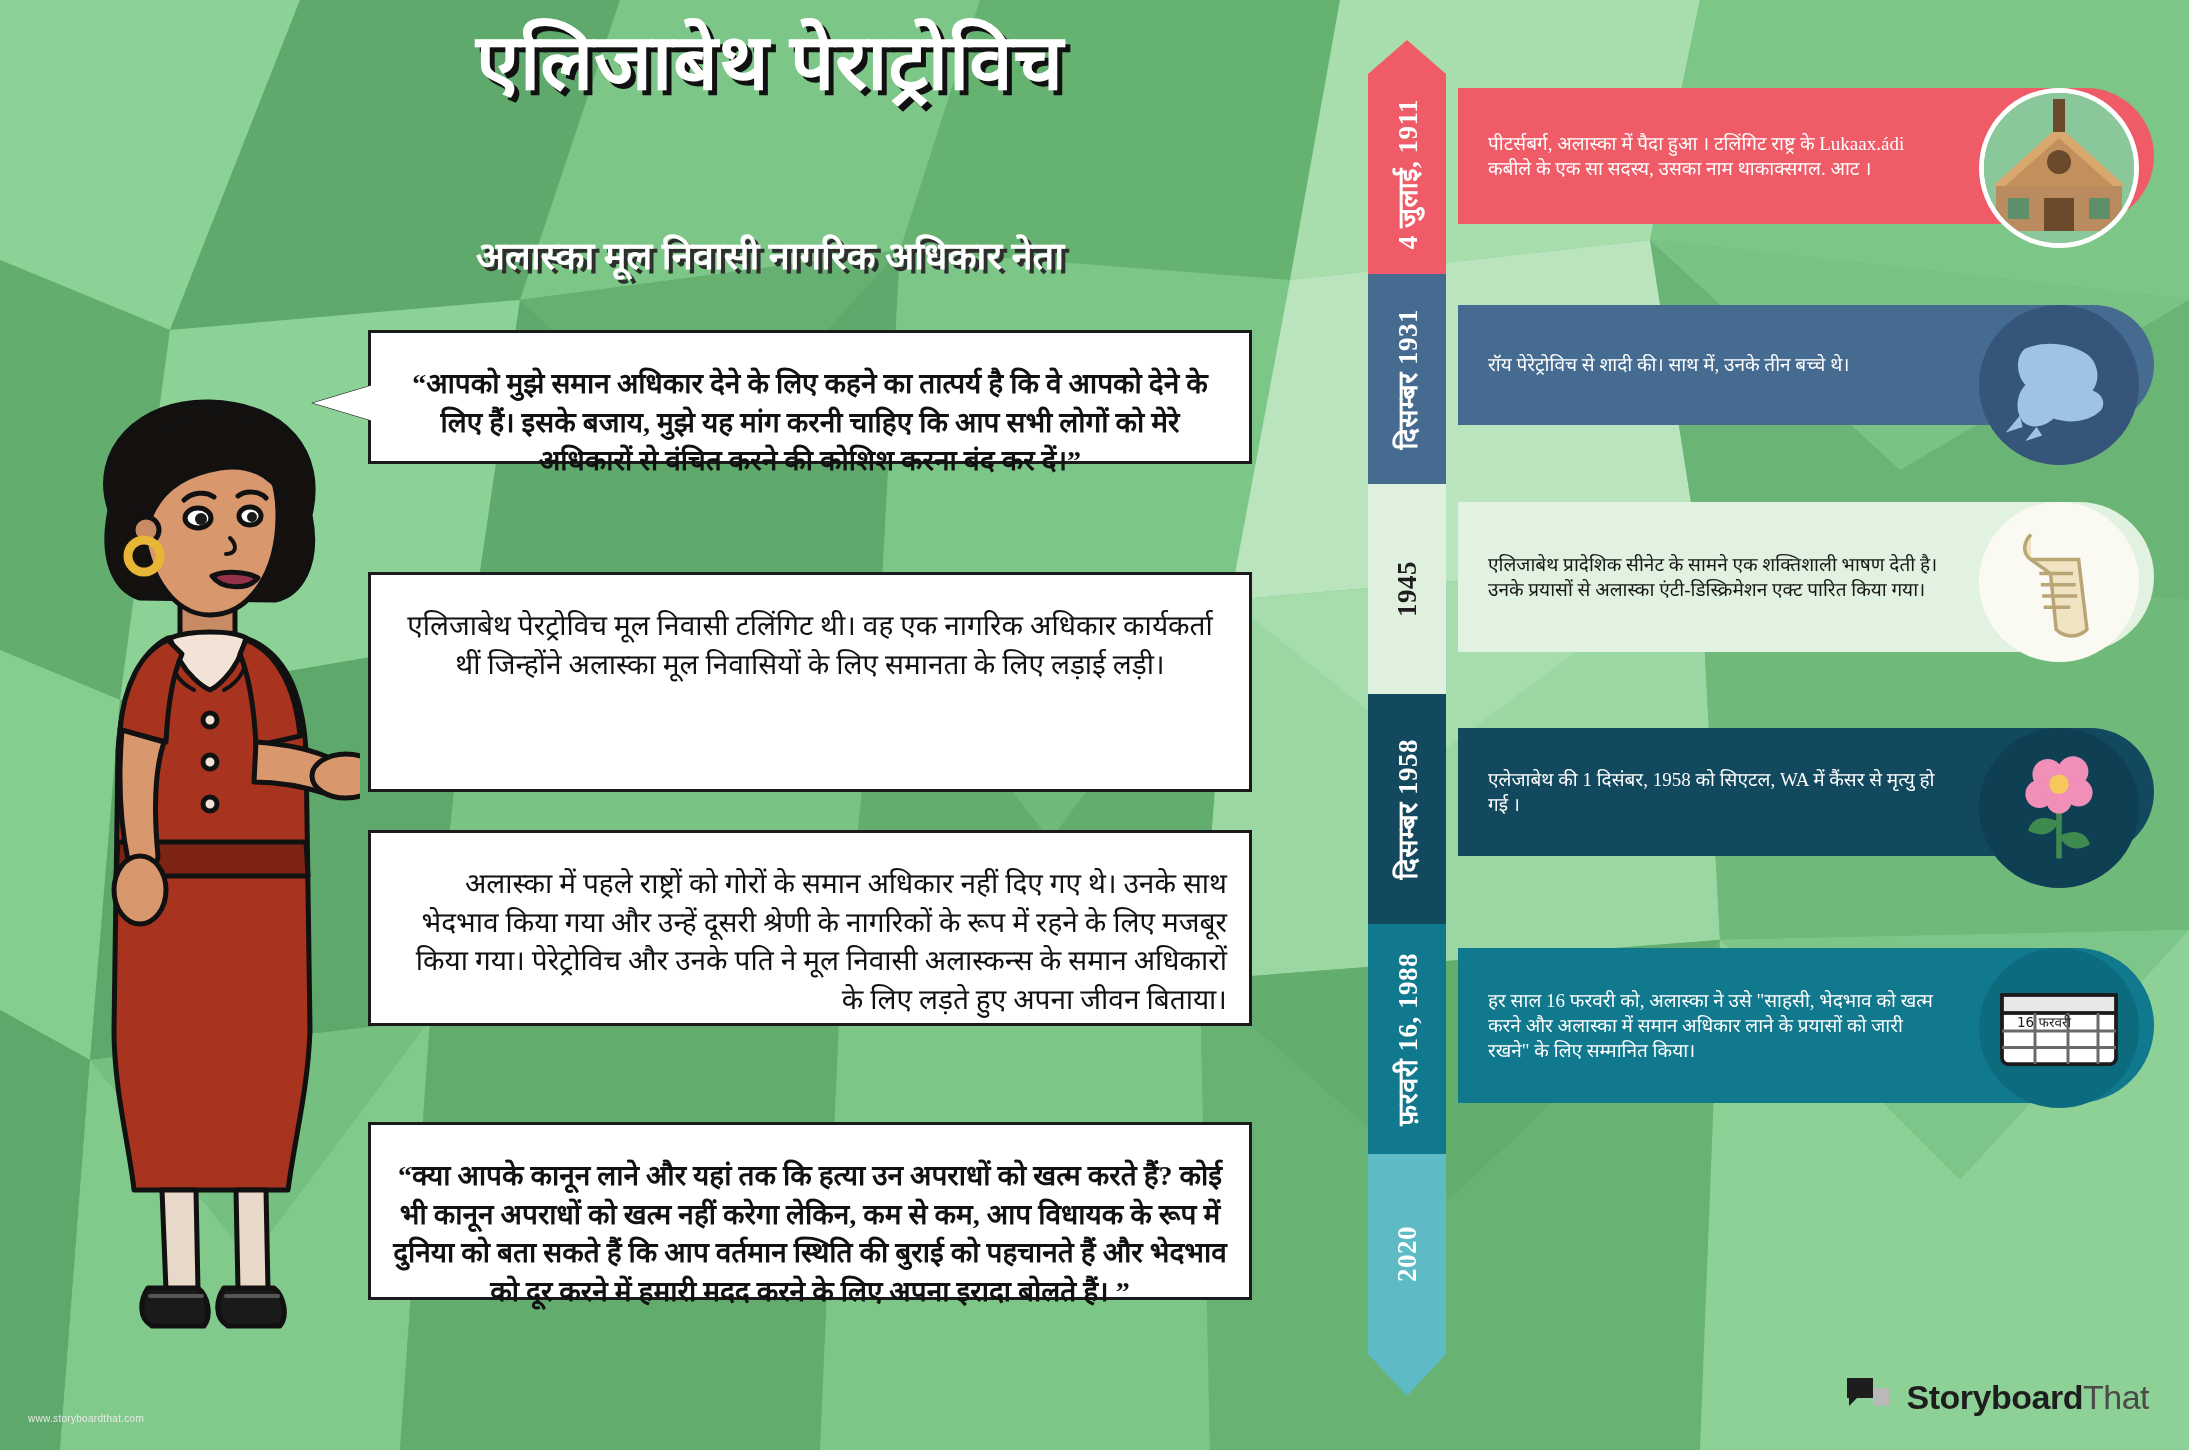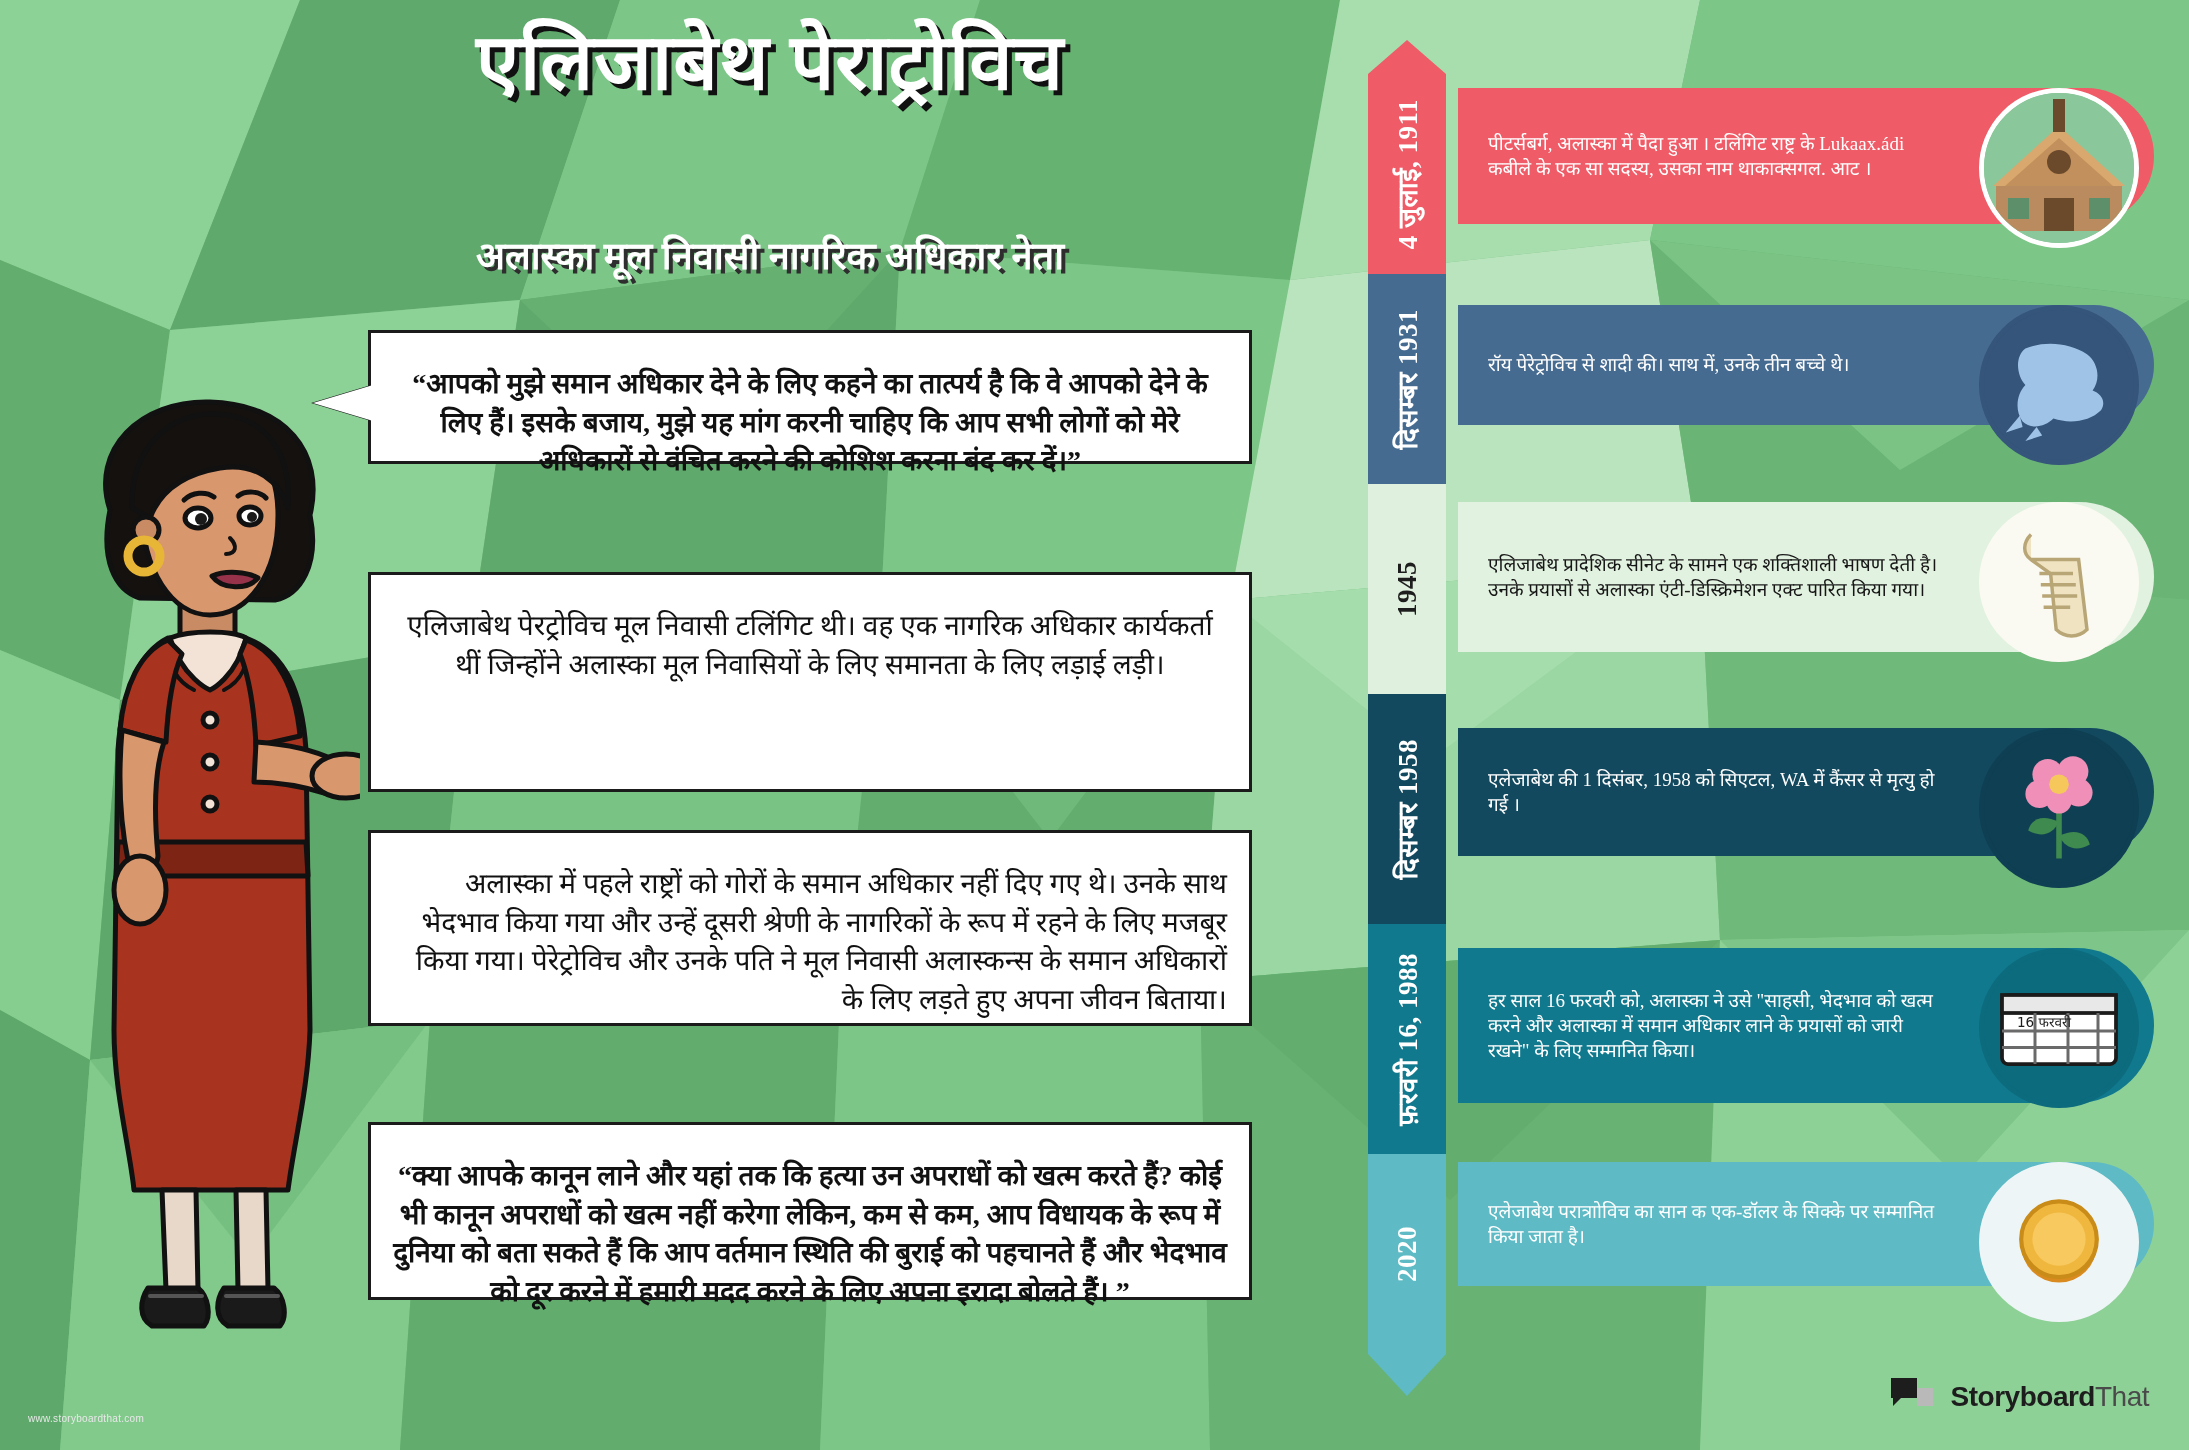--- a/index.html
+++ b/index.html
@@ -54,21 +54,21 @@
   .card .cmedia{width:190px;height:100%;display:flex;align-items:flex-start;
     justify-content:center;flex:0 0 190px;}
   .bubble{width:150px;height:150px;border-radius:50%;display:flex;
     align-items:center;justify-content:center;overflow:hidden;}
 
   
   #swm{position:absolute;left:28px;bottom:26px;font-size:10px;color:#e8e8e8;
     font-family:"Liberation Sans",sans-serif;letter-spacing:.3px;}
   #brand{position:absolute;right:40px;bottom:30px;display:flex;align-items:center;gap:14px;}
   #brand .bmark{width:50px;height:46px;}
-  #brand .btext{font-family:"Liberation Sans",sans-serif;font-size:28px;
+  #brand .btext{font-family:"Liberation Sans",sans-serif;font-size:34px;
     font-weight:bold;color:#1d1d1d;letter-spacing:-.5px;}
   #brand .btext em{font-style:normal;color:#4a4a4a;font-weight:normal;}
 </style>
 </head>
 <body>
 
 <div id="poster">
 
   <svg id="bg" viewBox="0 0 2189 1450" preserveAspectRatio="none">
     <rect width="2189" height="1450" fill="#72bd7d"></rect>
@@ -281,33 +281,20 @@
             <rect x="12" y="28" width="76" height="12" fill="#e8e8e8" stroke="#1b1b1b" stroke-width="2.5"></rect>
             <g stroke="#6a6a6a" stroke-width="2">
               <path d="M12,52 L88,52 M12,63 L88,63 M34,40 L34,74 M56,40 L56,74 M76,40 L76,74"></path>
             </g>
             <text x="22" y="49" font-family="DejaVu Sans, sans-serif" font-size="9" fill="#1b1b1b">16 फरवरी</text>
           </svg>
         </div>
       </div>
     </div>
 
-    <div class="card" style="top:1122px;height:124px;width:696px;background:#5ebac4;">
-      <div class="ctext">एलेजाबेथ परात्राोविच का सान क एक-डॉलर के सिक्के पर सम्मानित किया जाता है।</div>
-      <div class="cmedia">
-        <div class="bubble" style="background:#eef5f6;border:5px solid #eef5f6;">
-          <svg viewBox="0 0 100 100" width="140" height="140">
-            <rect width="100" height="100" fill="#eef5f6"></rect>
-            <circle cx="50" cy="52" r="27" fill="#d98b1f"></circle>
-            <circle cx="50" cy="48" r="27" fill="#f0b73f" stroke="#c98c18" stroke-width="3"></circle>
-            <circle cx="50" cy="48" r="19" fill="#f7c95f"></circle>
-          </svg>
-        </div>
-      </div>
-    </div>
   </div>
 
   <div id="swm">www.storyboardthat.com</div>
   <div id="brand">
     <svg class="bmark" viewBox="0 0 50 46">
       <path d="M4,4 H30 V24 H14 L6,32 V24 H4 Z" fill="#1d1d1d"></path>
       <rect x="30" y="14" width="16" height="18" fill="#b9b9b9"></rect>
     </svg>
     <div class="btext">
       <span>Storyboard</span><em>That</em>

